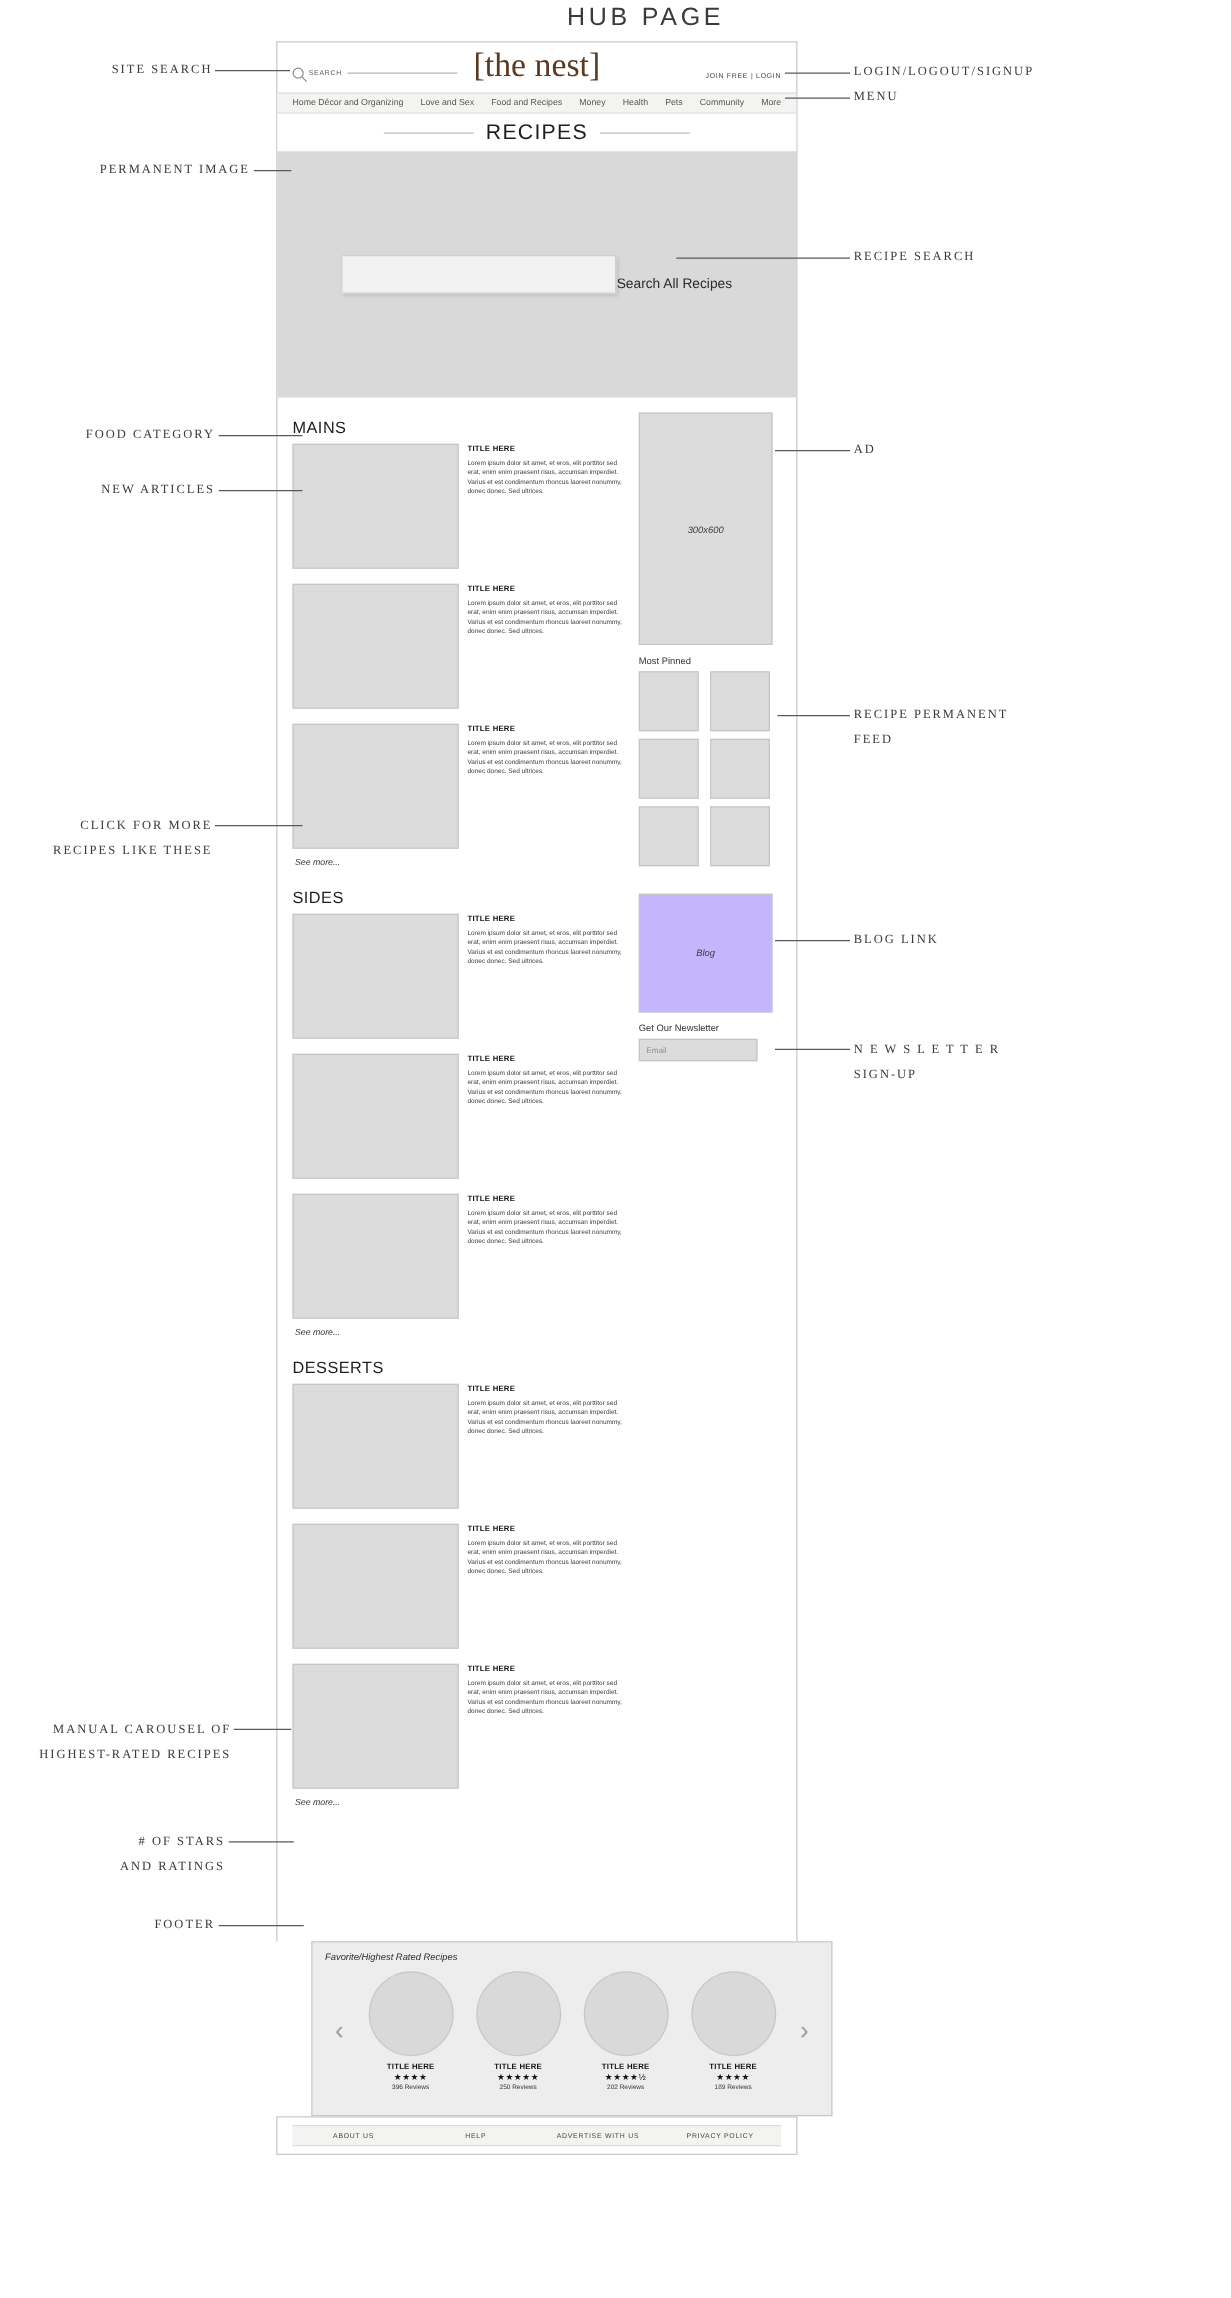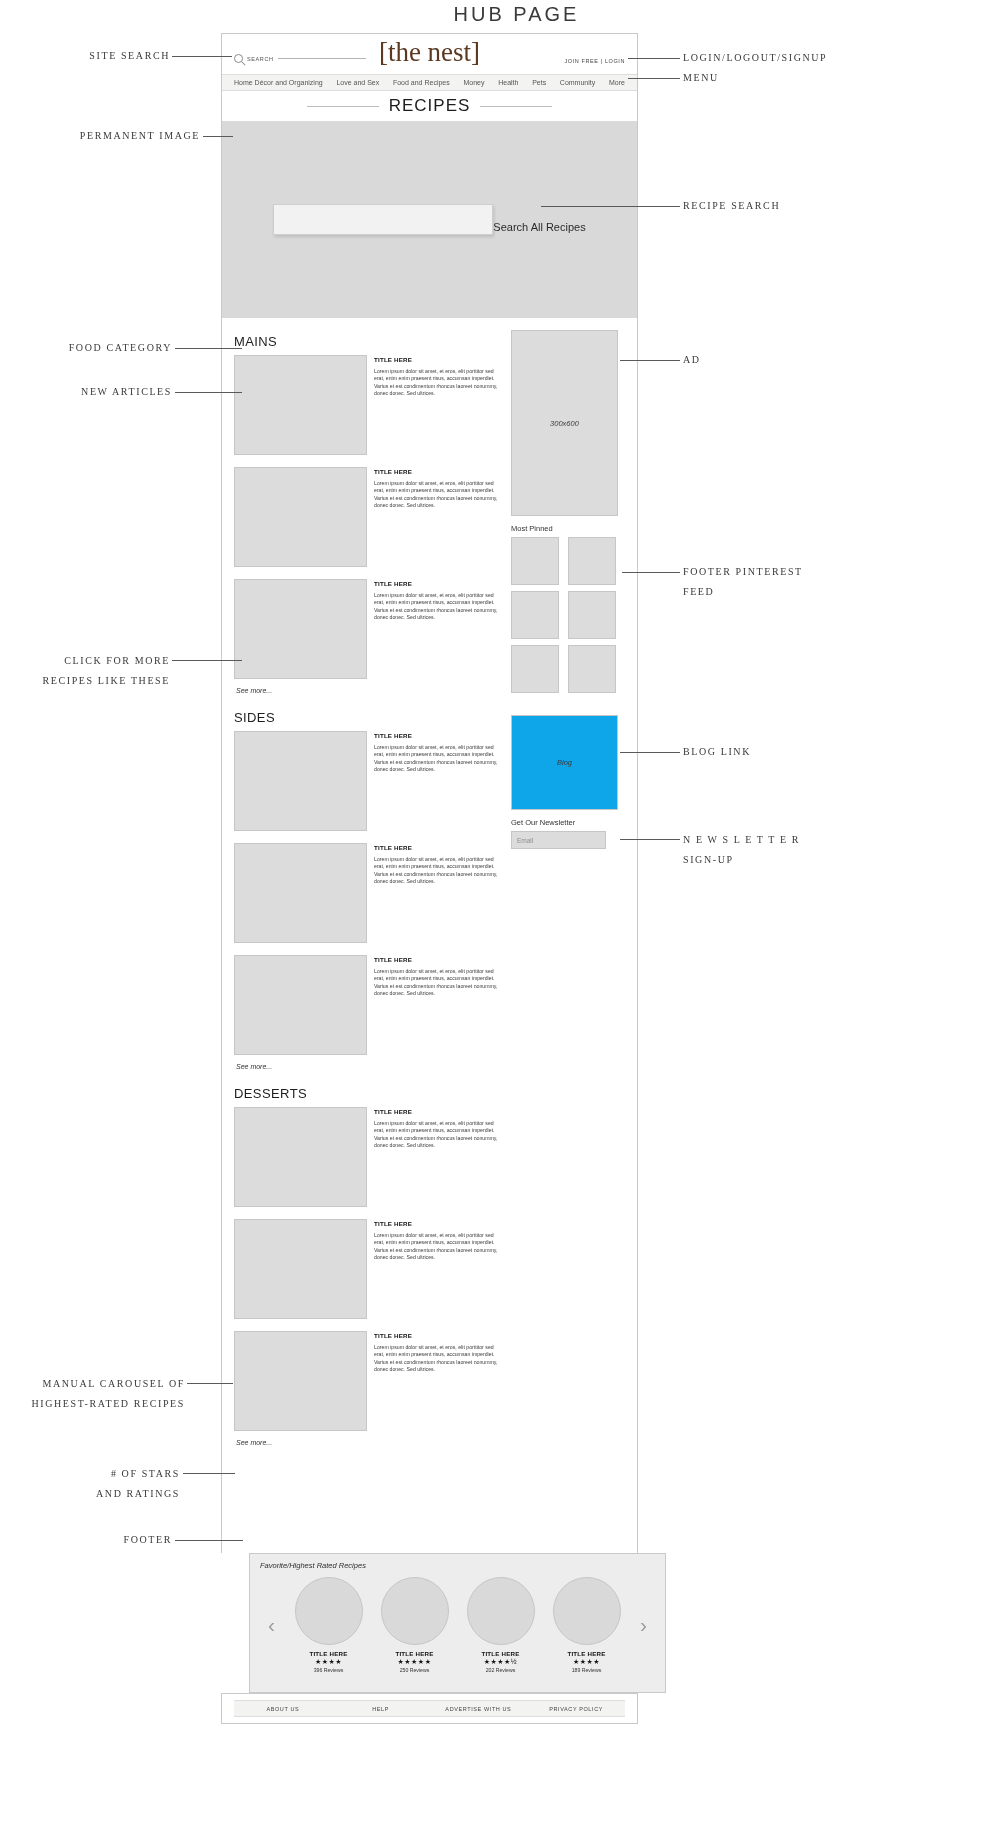--- a/index.html
+++ b/index.html
@@ -136,21 +136,21 @@
   .ad-box {
     width: 107px; height: 186px; background: #dcdcdc; border: 1px solid #c6c6c6;
     display: flex; align-items: center; justify-content: center;
     font-size: 7.5px; font-style: italic; color: #3b3b3b;
   }
   .side-label { font-size: 7.5px; color: #333; margin: 8px 0 4px 0; }
   .pin-grid { display: grid; grid-template-columns: repeat(2, 48px); gap: 6px 9px; }
   .pin { width: 48px; height: 48px; background: #dcdcdc; border: 1px solid #c6c6c6; }
   .blog-box {
     width: 107px; height: 95px; margin-top: 22px;
-    background: #0ea5e9; border: 1px solid #c6c6c6;
+    background: #c4b5fd; border: 1px solid #c6c6c6;
     display: flex; align-items: center; justify-content: center;
     font-size: 7.5px; font-style: italic; color: #3b3b3b;
   }
   .news-input {
     width: 95px; height: 18px; background: #dcdcdc; border: 1px solid #c6c6c6;
     font-size: 6.5px; color: #8e8e8e; padding: 0 5px; line-height: 17px;
   }
 
   
   .carousel {
@@ -408,21 +408,21 @@
 
 <div class="anno r" style="left:683px; top:68px;">MENU</div>
 <div class="leader" style="left:628px; top:78px; width:52px;"></div>
 
 <div class="anno r" style="left:683px; top:196px;">RECIPE SEARCH</div>
 <div class="leader" style="left:541px; top:206px; width:139px;"></div>
 
 <div class="anno r" style="left:683px; top:350px;">AD</div>
 <div class="leader" style="left:620px; top:360px; width:60px;"></div>
 
-<div class="anno r" style="left:683px; top:562px;">FOOTER PINTEREST</div>
+<div class="anno r" style="left:683px; top:562px;">RECIPE PERMANENT</div>
 <div class="anno r" style="left:683px; top:582px;">FEED</div>
 <div class="leader" style="left:622px; top:572px; width:58px;"></div>
 
 <div class="anno r" style="left:683px; top:742px;">BLOG LINK</div>
 <div class="leader" style="left:620px; top:752px; width:60px;"></div>
 
 <div class="anno r" style="left:683px; top:830px;">N E W S L E T T E R</div>
 <div class="anno r" style="left:683px; top:850px;">SIGN-UP</div>
 <div class="leader" style="left:620px; top:839px; width:60px;"></div>
 

